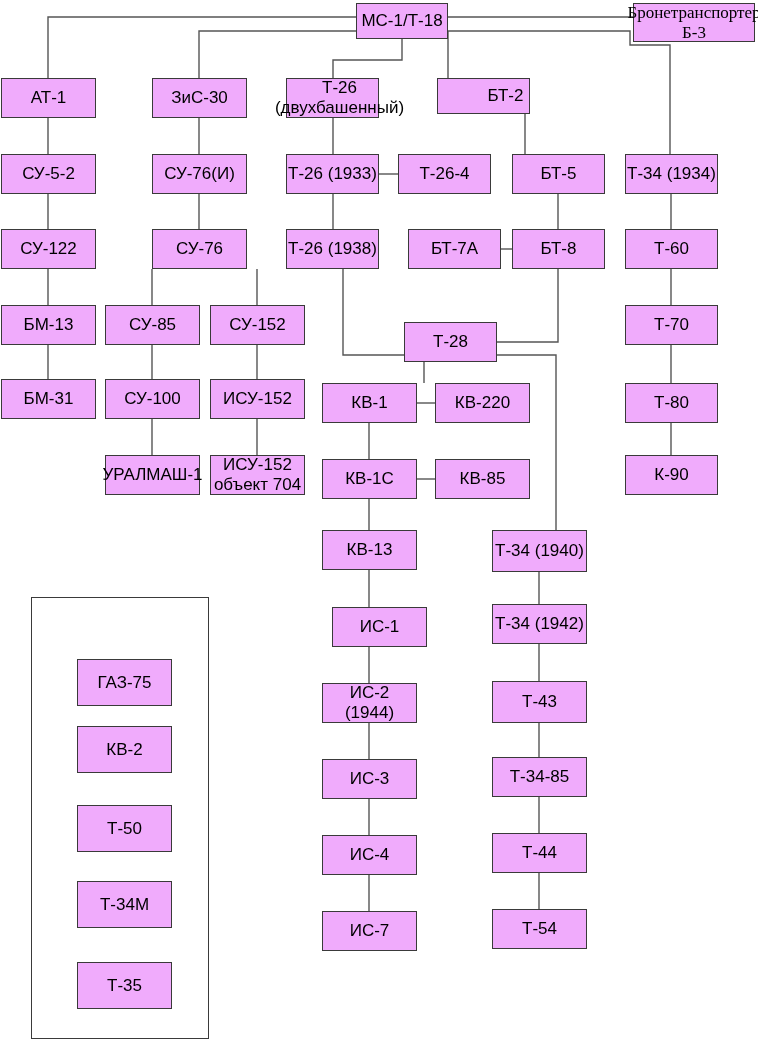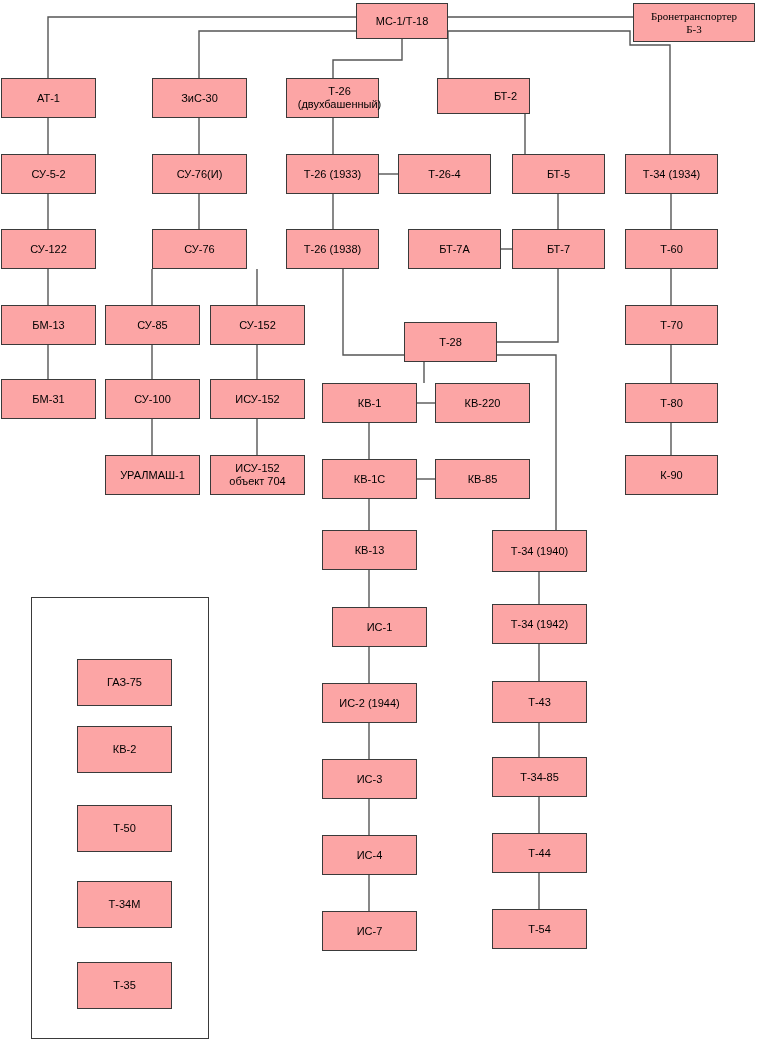--- a/index.html
+++ b/index.html
@@ -1,21 +1,21 @@
 <!DOCTYPE html>
 <html><head>
 <meta charset="utf-8">
 <style>
   html,body{margin:0;padding:0;background:#ffffff;}
   body{font-family:"Liberation Sans","DejaVu Sans",sans-serif;}
   #stage{position:relative;width:758px;height:1044px;background:#fff;overflow:hidden;}
   svg#wires{position:absolute;left:0;top:0;width:758px;height:1044px;}
-  .node{position:absolute;box-sizing:border-box;background:#fca5a5;
+  .node{position:absolute;box-sizing:border-box;background:#f0abfc;
         border:1px solid #3a3a3a;display:flex;align-items:center;justify-content:center;
-        text-align:center;line-height:1.15;color:#000;font-size:11px;z-index:5;}
+        text-align:center;line-height:1.15;color:#000;font-size:17px;z-index:5;}
   .node .lbl{display:block;white-space:pre-line;}
   .panel{position:absolute;box-sizing:border-box;background:#ffffff;
          border:1px solid #3a3a3a;z-index:4;}
   .panel-title{position:absolute;width:100%;text-align:center;font-size:10.5px;color:#000;}
 </style>
 </head>
 <body>
 
 <div id="stage">
   <svg id="wires" viewBox="0 0 758 1044" preserveAspectRatio="none">
@@ -111,21 +111,21 @@
       <div class="node" style="left: 152px; top: 229px; width: 95px; height: 40px; border-color: rgb(58, 58, 58);">
         <span class="lbl">СУ-76</span>
       </div>
       <div class="node" style="left: 286px; top: 229px; width: 93px; height: 40px; border-color: rgb(58, 58, 58);">
         <span class="lbl">Т-26 (1938)</span>
       </div>
       <div class="node" style="left: 408px; top: 229px; width: 93px; height: 40px; border-color: rgb(58, 58, 58);">
         <span class="lbl">БТ-7А</span>
       </div>
       <div class="node" style="left: 512px; top: 229px; width: 93px; height: 40px; border-color: rgb(58, 58, 58);">
-        <span class="lbl">БТ-7</span>
+        <span class="lbl">БТ-8</span>
       </div>
       <div class="node" style="left: 625px; top: 229px; width: 93px; height: 40px; border-color: rgb(58, 58, 58);">
         <span class="lbl">Т-60</span>
       </div>
       <div class="node" style="left: 1px; top: 305px; width: 95px; height: 40px; border-color: rgb(58, 58, 58);">
         <span class="lbl">БМ-13</span>
       </div>
       <div class="node" style="left: 105px; top: 305px; width: 95px; height: 40px; border-color: rgb(58, 58, 58);">
         <span class="lbl">СУ-85</span>
       </div>

